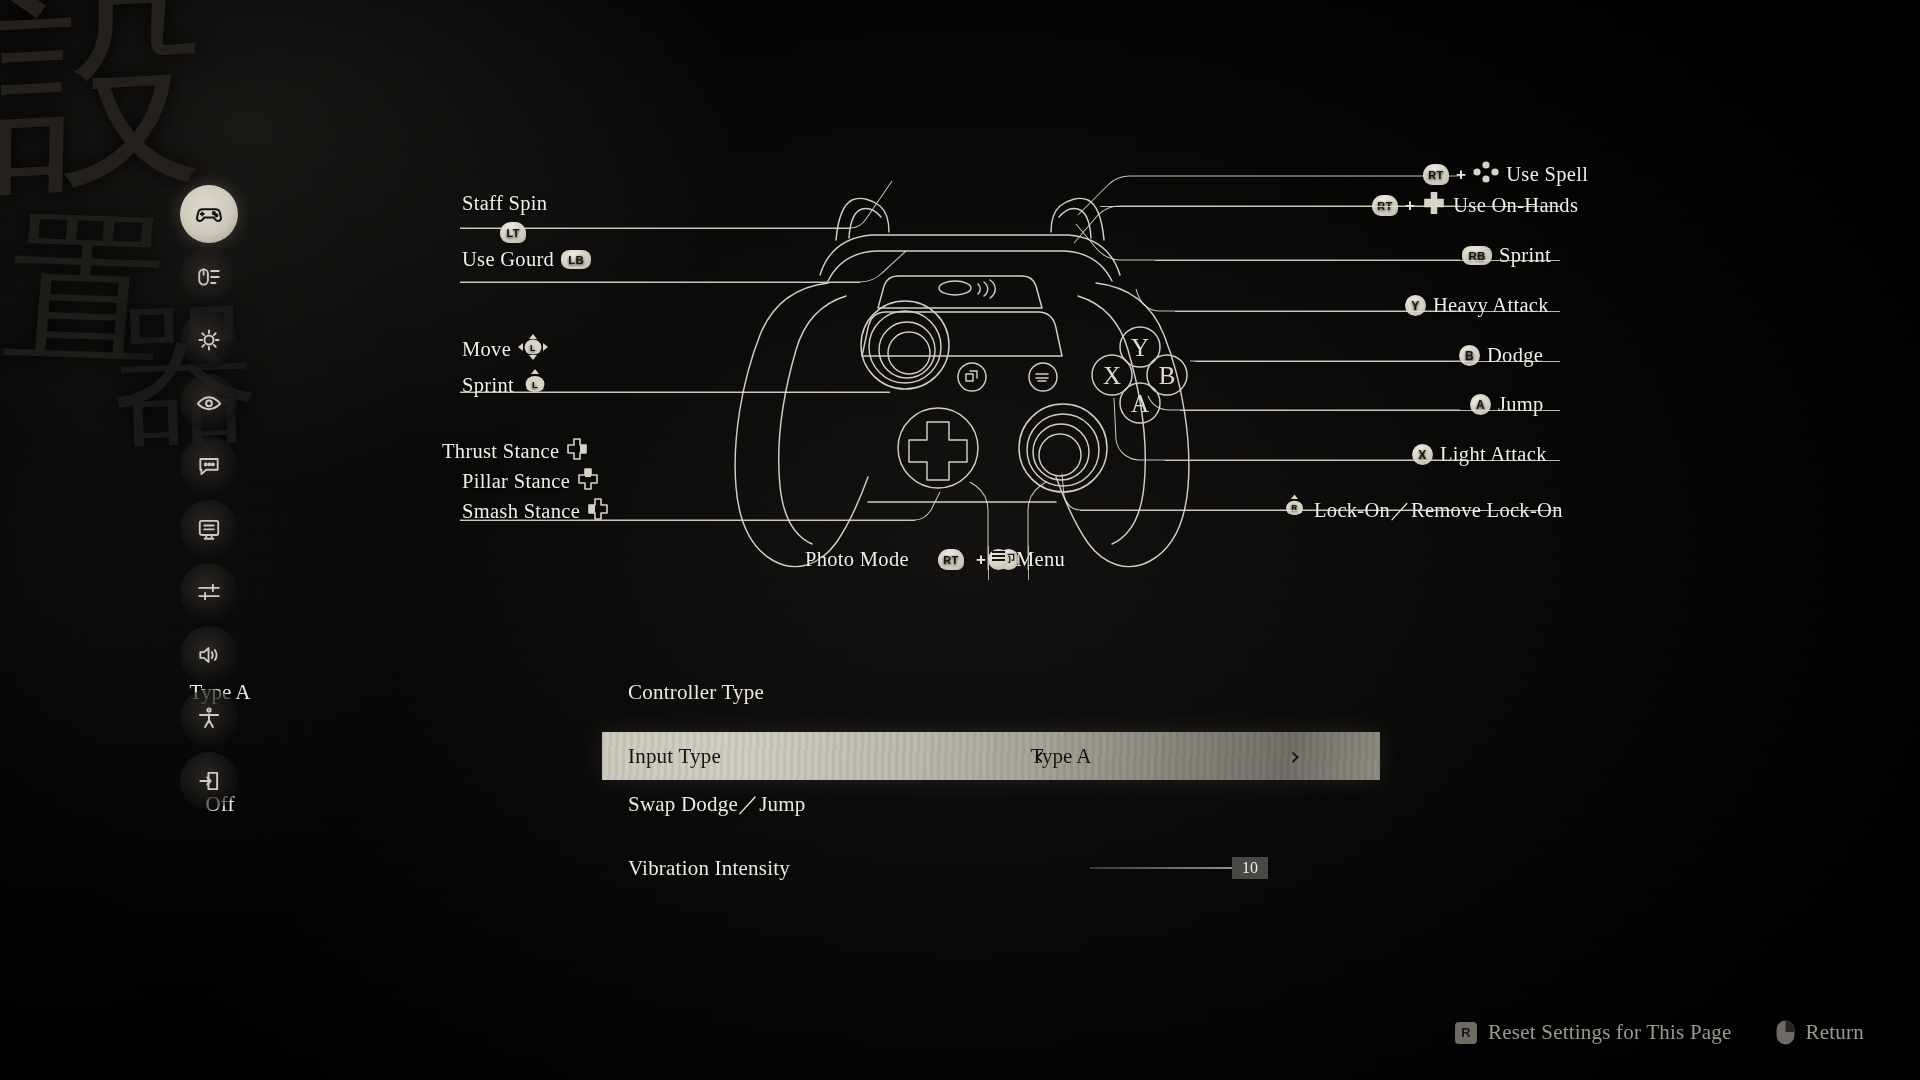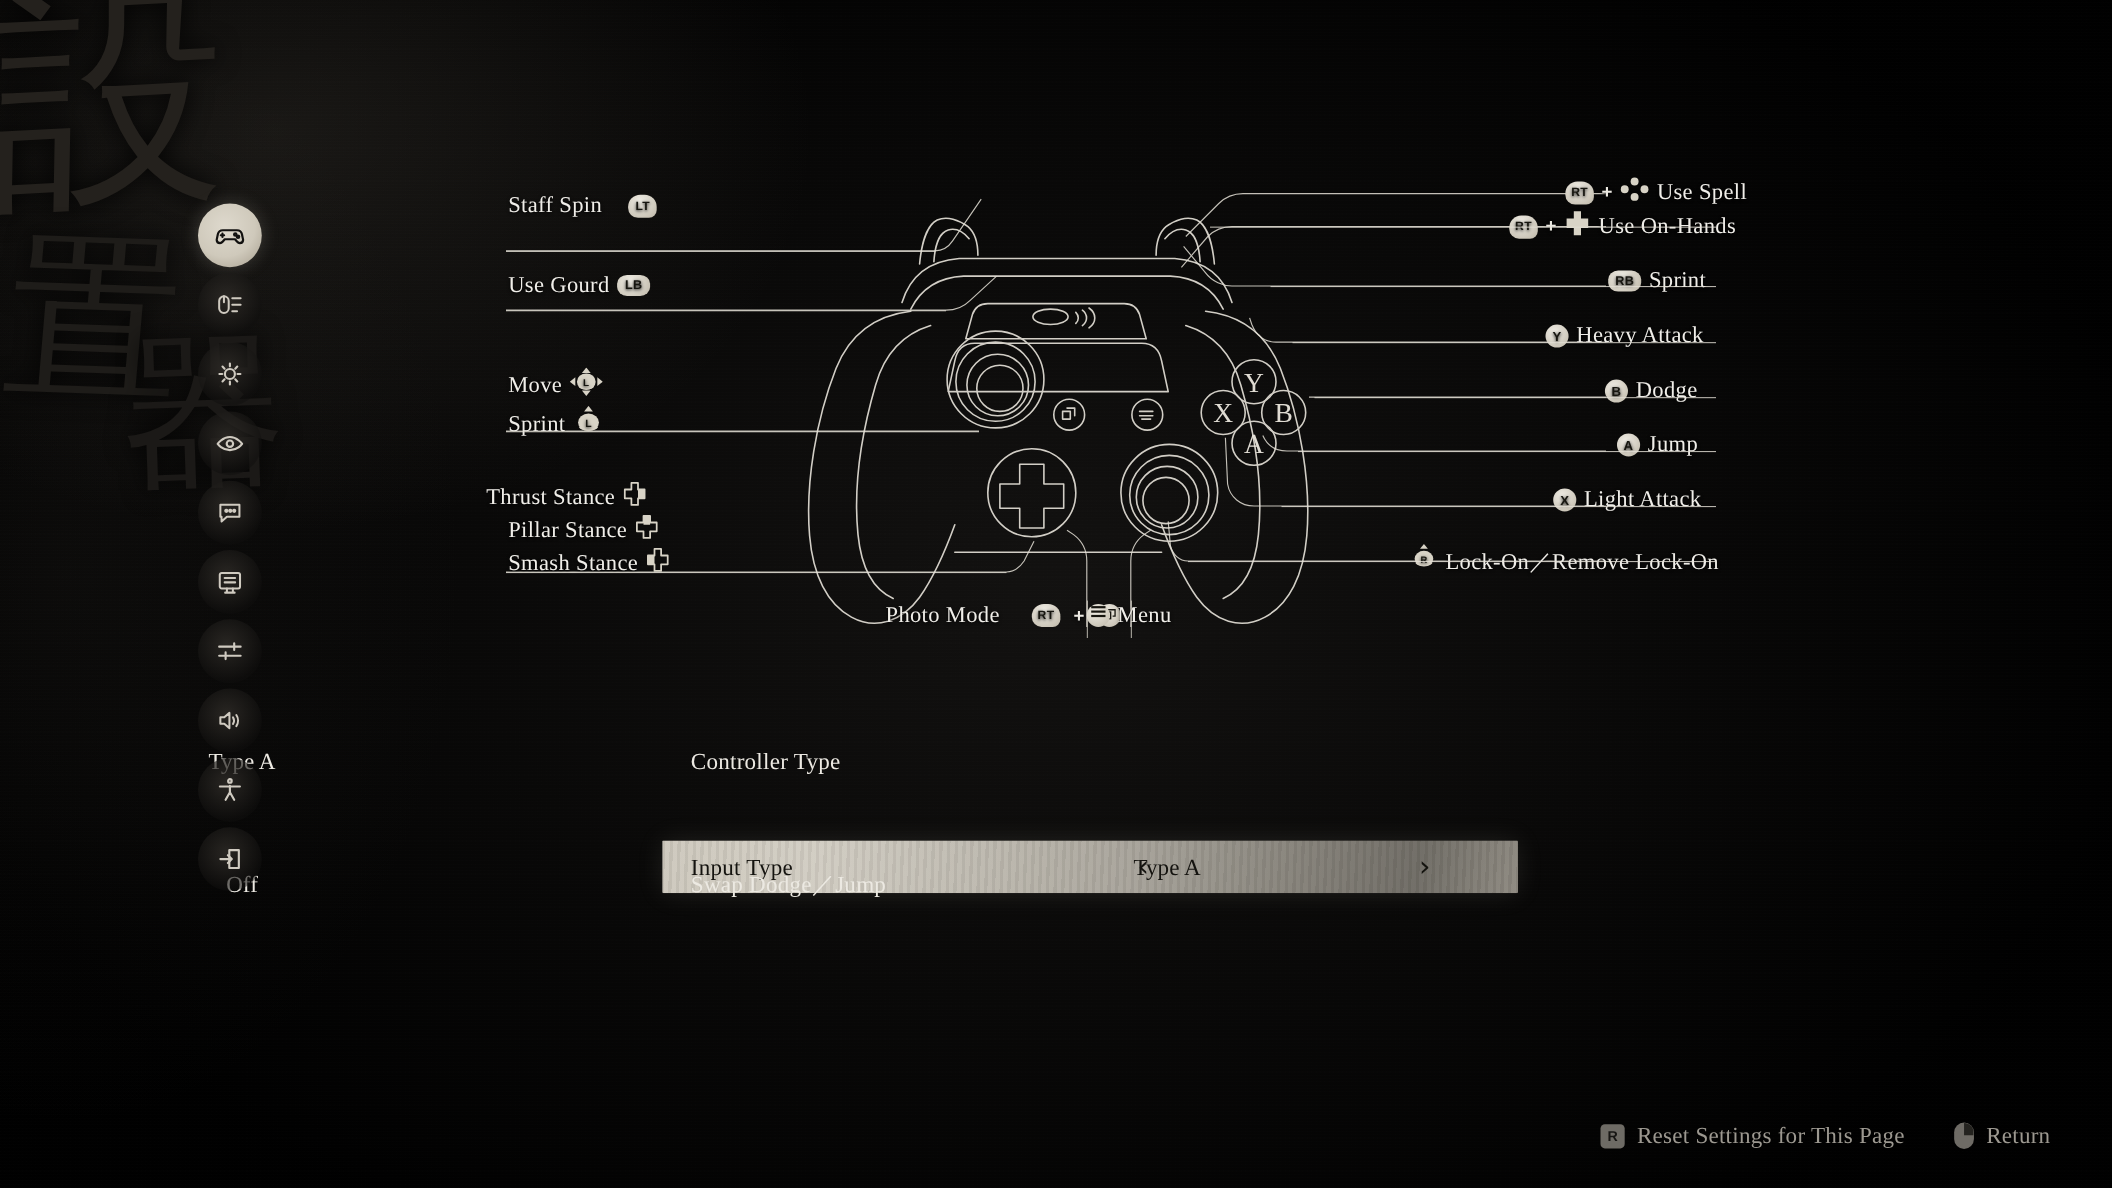--- a/index.html
+++ b/index.html
@@ -347,21 +347,21 @@
       <path d="M1460 460h-320c-12 0-22-8-24-20l-2-42"></path>
 
       <path d="M1460 510h-380c-8 0-14-6-16-14l-2-22"></path>
 
       <path d="M988 570v-60c0-10-4-18-12-24l-6-4"></path>
 
       <path d="M1028 570v-60c0-10 4-18 12-24l6-4"></path>
     </g>
   </svg>
 
-  <div class="lbl" style="left:462px; top:176px;">
+  <div class="lbl" style="left:462px; top:192px;flex-direction:column;">
     <span>Staff Spin</span>
     <span class="chip trig">LT</span>
   </div>
 
   <div class="lbl" style="left:462px; top:248px;justify-content:space-between;">
     <span>Use Gourd</span>
     <span class="chip bump">LB</span>
   </div>
 
   <div class="lbl" style="left:462px; top:334px;">
@@ -520,32 +520,39 @@
 
 </div>
 
 <div id="settings">
 
   <div class="srow">
     <span class="sname">Controller Type</span>
     <span class="sval">Type A</span>
   </div>
 
-  <div class="srow sel" style="top:64px;margin-top:32px;">
+  <div class="srow sel" style="top:64px;">
     <span class="sname">Input Type</span>
     <span class="arrow l">‹</span>
     <span class="sval">Type A</span>
     <span class="arrow r">›</span>
   </div>
 
   <div class="srow" style="margin-top:64px;">
     <span class="sname">Swap Dodge／Jump</span>
     <span class="sval">Off</span>
   </div>
 
+  <div class="srow">
+    <span class="sname">Vibration Intensity</span>
+    <div class="slider-wrap">
+      <div class="slider-track"></div>
+      <div class="slider-box">10</div>
+    </div>
+  </div>
 
 </div>
 
 <div id="footer">
   <div class="fitem">
     <span class="keycap">R</span>
     <span>Reset Settings for This Page</span>
   </div>
   <div class="fitem">
     <span class="mouseicon">

